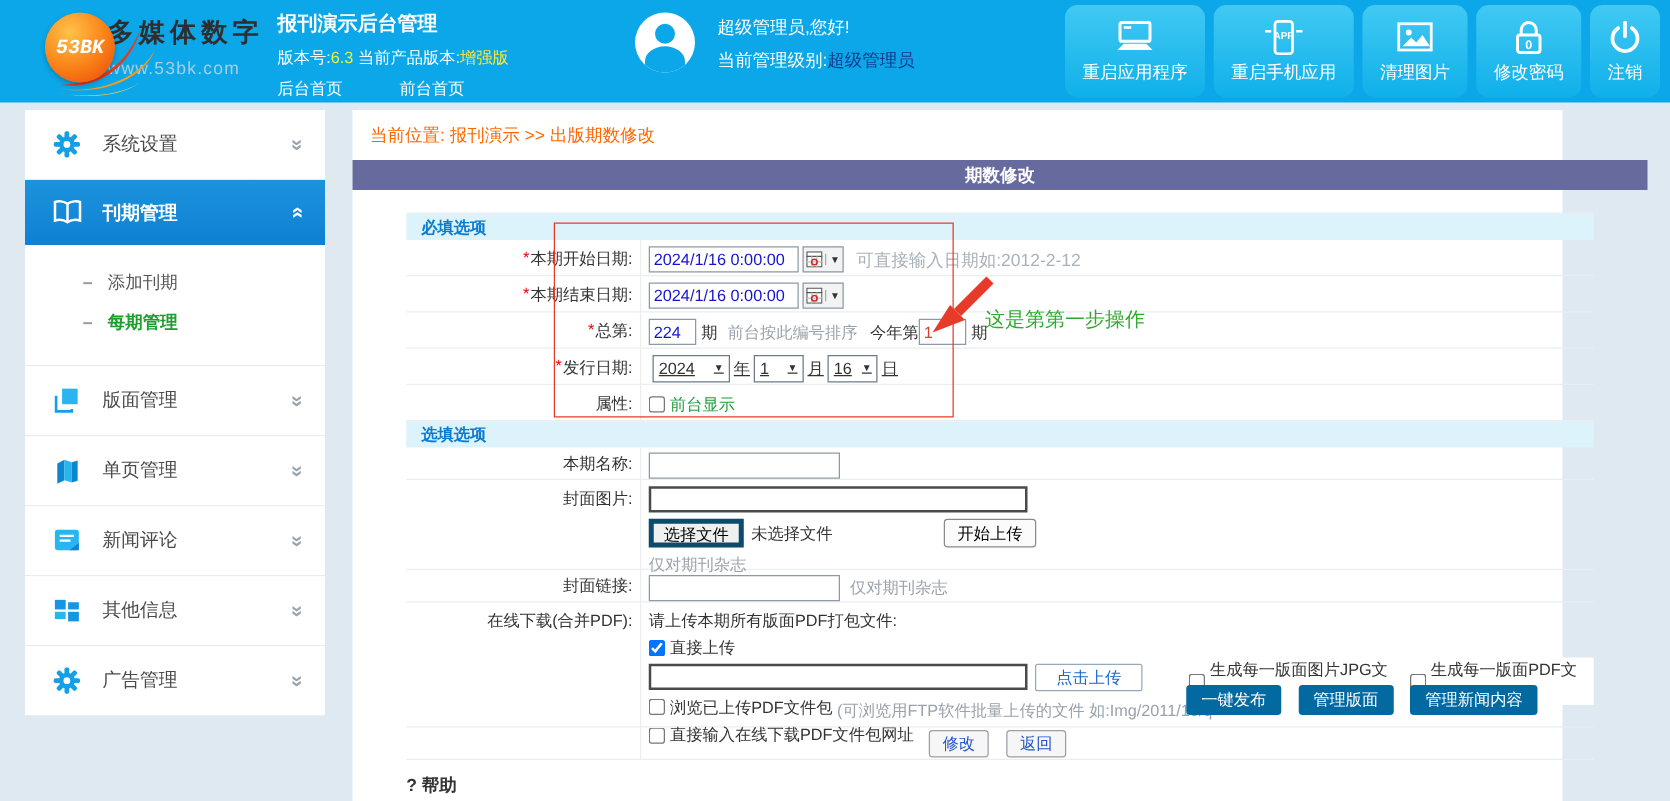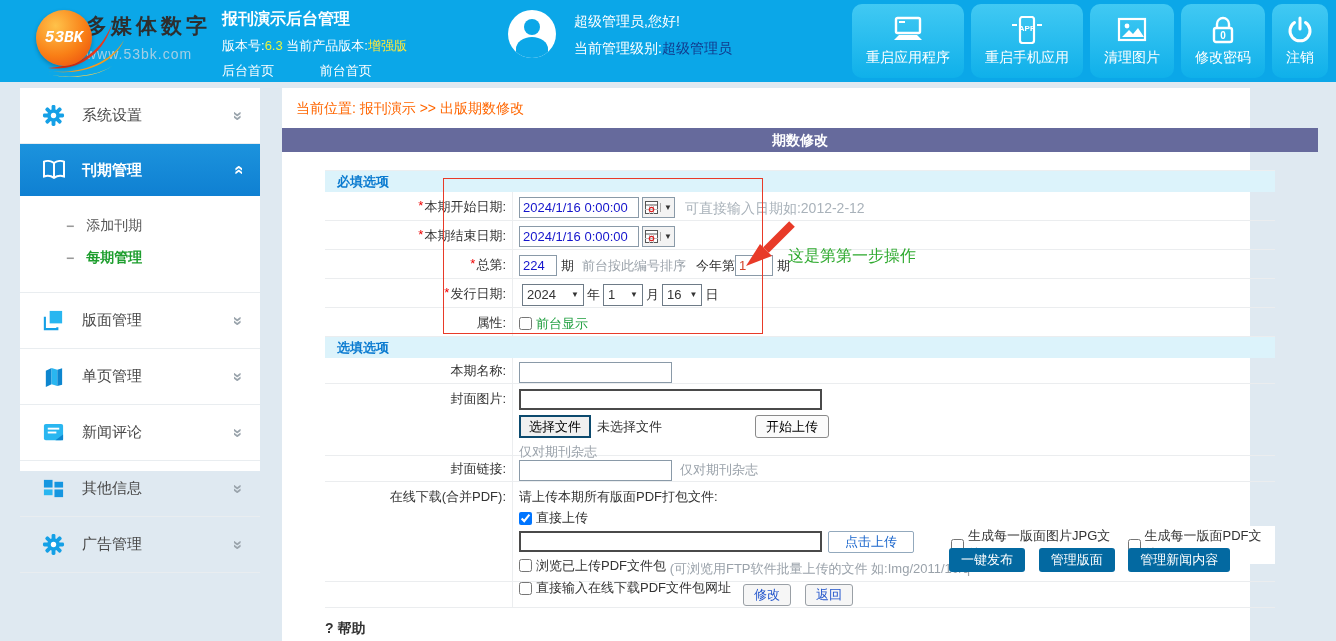--- a/index.html
+++ b/index.html
@@ -31,21 +31,21 @@
   .greet .l1 { font-size:14px; }
   .greet .l2 { font-size:14px; margin-top:9px; }
   .greet .lvl { color:#123a8c; }
   .hbtns { position:absolute; right:8px; top:4px; display:flex; gap:7px; }
   .hbtn { height:74px; border-radius:10px; background:linear-gradient(180deg,#41c9f3,#0fb0ea);
     display:flex; flex-direction:column; align-items:center; justify-content:center; gap:5px;
     color:#fff; font-size:14px; padding:0 14px; cursor:pointer; }
   .hbtn svg { display:block; }
 
   
-  .sidebar { position:absolute; left:20px; top:88px; width:240px; height:383px; background:#fff; }
+  .sidebar { position:absolute; left:20px; top:88px; width:240px; height:484px; background:#fff; }
   .sitem { height:56px; display:flex; align-items:center; padding:0 18px 0 22px; border-bottom:1px solid #e9edf0; cursor:pointer; }
   .sitem .sicon { width:26px; height:24px; margin-right:14px; display:flex; align-items:center; }
   .sitem .slabel { flex:1; font-size:15px; color:#4a4a4a; }
   .chev { font-size:17px; color:#9aa4ac; transform:rotate(90deg); font-weight:bold; }
   .sitem.active { background:linear-gradient(180deg,#1c93dd,#0f80d2); border-bottom:none; height:52px;}
   .sitem.active .slabel { color:#fff; font-weight:bold; }
   .sitem.active .chev { color:#fff; transform:rotate(-90deg); }
   .subpanel { padding:14px 0 18px 0; border-bottom:1px solid #e9edf0; }
   .subitem { display:flex; align-items:center; padding:7px 0 7px 46px; font-size:14px; color:#555; cursor:pointer;}
   .subitem .dash { color:#999; margin-right:12px; font-weight:bold;}
@@ -73,21 +73,21 @@
     margin-left:3px; padding:0 2px; cursor:pointer;}
   .dp .darr { font-size:8px; color:#333; margin-left:2px; border-left:1px solid #aaa; padding-left:3px;}
   .hint { color:#a9b2ba; margin-left:10px; font-size:14px; padding-top:3px;}
   .smallinp { width:38px; text-align:left; }
   .redval { color:#d4432a !important; }
   .fsel { display:inline-flex; align-items:center; height:22px; border:1px solid #6e7b87; background:#fff;
     font-size:13px; padding:0 4px; margin:0 3px; cursor:pointer; min-width:40px; justify-content:space-between; gap:8px;}
   .fsel .sarr { font-size:8px; color:#333; }
   .greenlbl { color:#1e9e3e; }
   .wideinp { width:303px; border:2px solid #4a4a4a !important; height:22px; }
-  .filebtn { height:23px; border:2px solid #0c4a6e; background:#f0f0f0; font-size:13px; padding:0 8px; cursor:pointer;}
+  .filebtn { height:23px; border:4px solid #0c4a6e; background:#f0f0f0; font-size:13px; padding:0 8px; cursor:pointer;}
   .pushbtn { height:23px; border:1px solid #8a8a8a; background:#fbfbfb; border-radius:3px; font-size:13px;
     padding:0 10px; cursor:pointer; }
   .note { color:#9aa2aa; font-size:13px; }
   .cklbl { font-size:13px; color:#333; display:inline-flex; align-items:center; gap:4px;}
   .clickup { height:22px; border:1px solid #93a9bd; background:#fff; color:#1a66cc; border-radius:2px;
     font-size:13px; padding:0 16px; cursor:pointer; margin-left:6px;}
   .gbtn { height:24px; background:#0369a1; border:none; border-radius:3px; color:#fff; font-size:13px;
     padding:0 12px; cursor:pointer; margin-right:10px;}
   .actbtns { padding-left:230px; display:flex; gap:14px; align-items:center;}
   .abtn { height:22px; min-width:48px; border:1px solid #9aa0a6; background:#f6f6f6; border-radius:3px;
@@ -361,21 +361,21 @@
         <input type="text" class="smallinp redval" value="1" style="">
         <span style="margin-left:4px">期</span>
       </div>
     </div>
 
     <div class="frow" style="height:29px">
       <div class="fl">
           <span class="req">*</span>
           <span>发行日期:</span>
         </div>
-      <div class="fc" style="align-items:center;">
+      <div class="fc" style="align-items:center;text-decoration:underline;">
         <span class="fsel" style="min-width:62px">
           <span>2024</span>
           <span class="sarr">▼</span>
         </span>
         <span>年</span>
         <span class="fsel">
           <span>1</span>
           <span class="sarr">▼</span>
         </span>
         <span>月</span>

